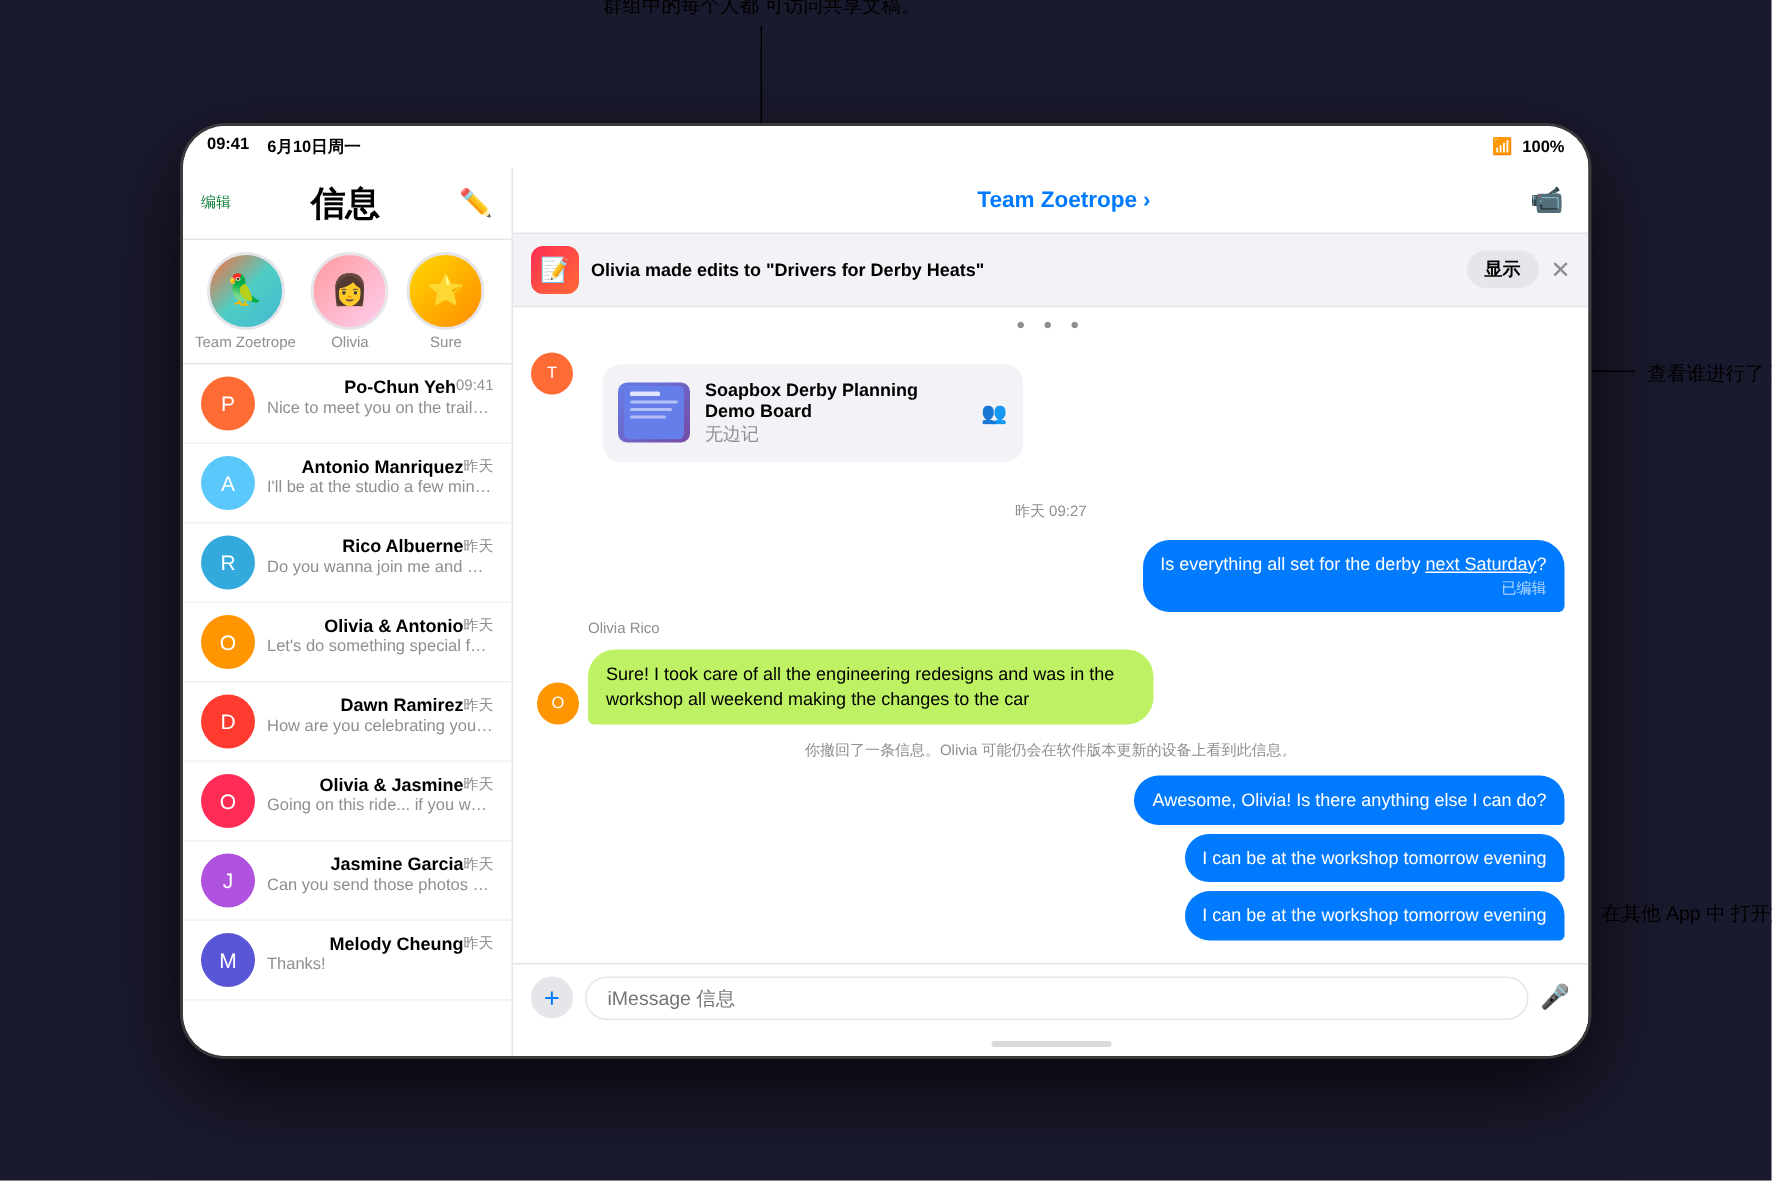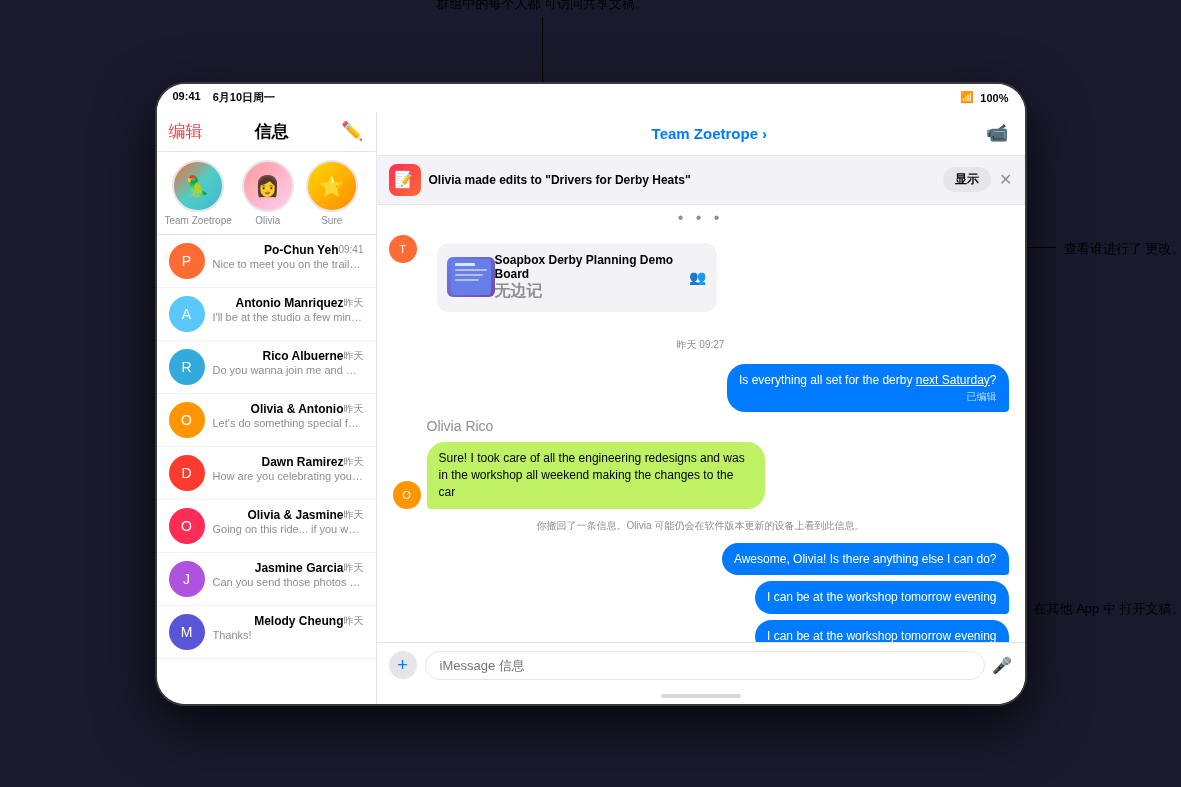--- a/index.html
+++ b/index.html
@@ -6,21 +6,21 @@
     body {
       background: #1a1a2e;
       display: flex;
       justify-content: center;
       align-items: center;
       min-height: 100vh;
       font-family: -apple-system, BlinkMacSystemFont, 'SF Pro Text', 'Helvetica Neue', sans-serif;
     }
 
     .ipad-frame {
-      width: 868px;
+      width: 937px;
       height: 620px;
       background: #1c1c1e;
       border-radius: 28px;
       box-shadow: 0 0 0 2px #3a3a3c, 0 20px 60px rgba(0,0,0,0.8);
       overflow: hidden;
       position: relative;
     }
 
     .ipad-screen {
       width: 100%;
@@ -66,30 +66,30 @@
 
     .sidebar-header {
       padding: 8px 12px;
       display: flex;
       justify-content: space-between;
       align-items: center;
       border-bottom: 1px solid #e5e5ea;
     }
 
     .sidebar-title {
-      font-size: 17px;
+      font-size: 23px;
       font-weight: 700;
       color: #000;
       flex: 1;
       text-align: center;
     }
 
     .sidebar-edit {
-      font-size: 17px;
-      color: #ef4444;
+      font-size: 10px;
+      color: #15803d;
     }
 
     .sidebar-compose {
       font-size: 18px;
       color: #007aff;
     }
 
     
     .contact-row {
       display: flex;
@@ -262,21 +262,21 @@
     }
 
     
     .shared-doc-card {
       margin: 8px 12px;
       background: #f2f2f7;
       border-radius: 12px;
       padding: 10px;
       display: flex;
       align-items: center;
-      gap: 0;
+      gap: 10px;
       max-width: 280px;
       align-self: flex-start;
     }
 
     .doc-thumb {
       width: 48px;
       height: 40px;
       border-radius: 6px;
       background: linear-gradient(135deg, #667eea, #764ba2);
       display: flex;
@@ -288,23 +288,22 @@
       flex-shrink: 0;
     }
 
     .doc-info .doc-title {
       font-size: 12px;
       font-weight: 600;
       color: #000;
     }
 
     .doc-info .doc-subtitle {
-      font-size: 16px;
-      color: #8e8e93;
-      font-weight: bold;
+      font-size: 12px;
+      color: #8e8e93;
     }
 
     
     .messages-area {
       flex: 1;
       overflow-y: auto;
       padding: 8px 16px;
       display: flex;
       flex-direction: column;
       gap: 6px;
@@ -352,21 +351,21 @@
       border-bottom-right-radius: 4px;
     }
 
     .message-bubble.received {
       background: #bef264;
       color: #000;
       border-bottom-left-radius: 4px;
     }
 
     .msg-sender-name {
-      font-size: 14px;
+      font-size: 10px;
       color: #8e8e93;
       margin-bottom: 2px;
       margin-left: 34px;
     }
 
     .msg-edited {
       font-size: 10px;
       color: rgba(255,255,255,0.7);
       text-align: right;
       margin-top: 2px;

